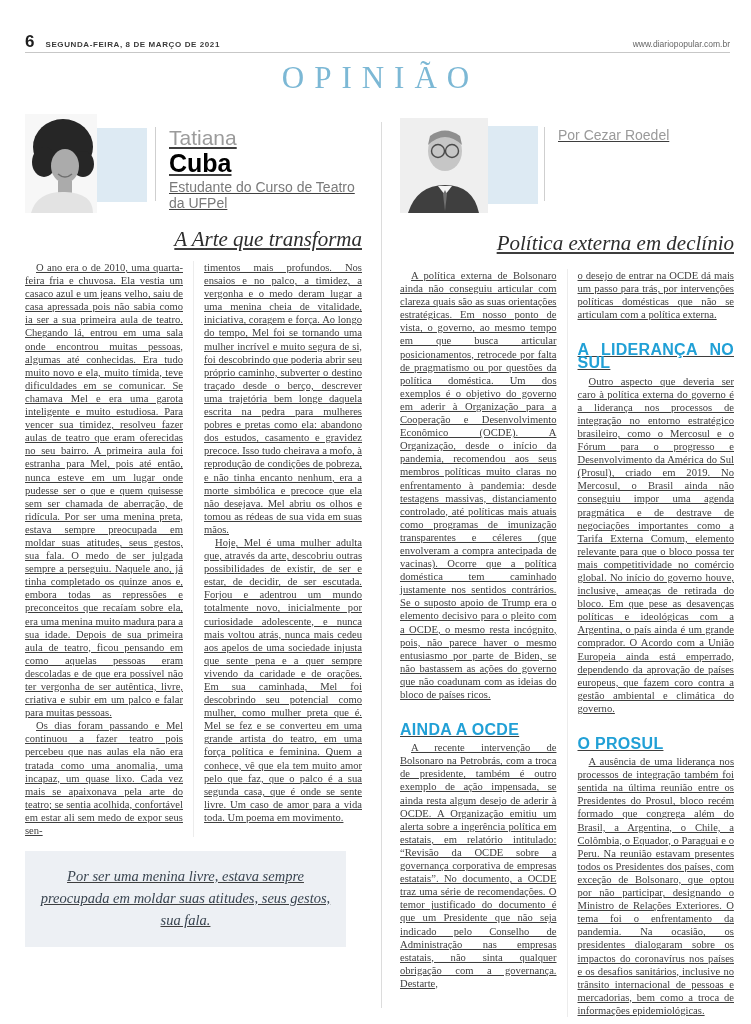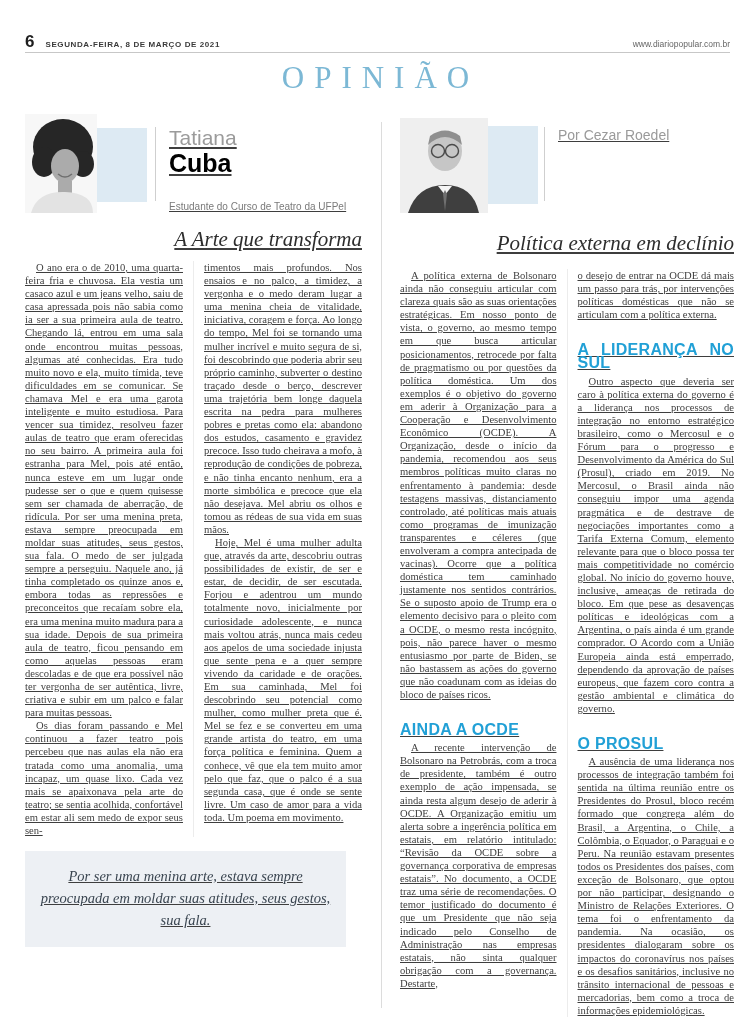--- a/index.html
+++ b/index.html
@@ -26,21 +26,21 @@
   .art.right .photo-wrap{width:142px;height:99px;}
   .blue-square{position:absolute;background:#ddeaf3;}
   .art.left .blue-square{left:66px;top:14px;width:56px;height:74px;}
   .art.right .blue-square{left:82px;top:12px;width:56px;height:78px;}
   .photo{position:relative;z-index:1;display:block;}
   .vline{flex:none;width:1px;height:74px;background:#cfcfcf;margin:13px 13px 0 2px;}
   .author-text{padding-top:13px;font-family:"Liberation Sans",sans-serif;}
   .a-kicker{font-size:14px;color:#9a9a9a;margin-bottom:2px;}
   .a-light{font-size:21px;font-weight:300;color:#9b9b9b;line-height:1.08;}
   .a-bold{font-size:25px;font-weight:bold;color:#000000;line-height:1.05;}
-  .a-role{font-size:10px;color:#7a7a7a;margin-top:25px;}
+  .a-role{font-size:14px;color:#7a7a7a;margin-top:3px;}
   
   .art-title{margin:14px 0 9px;text-align:right;font-family:"Liberation Serif",serif;
         font-style:italic;font-weight:normal;font-size:21px;color:#2d2d2d;}
   .art.right .art-title{margin:18px 0 13px;}
   .cols{display:flex;}
   .col{flex:1;min-width:0;text-align:justify;font-size:10.6px;line-height:13.1px;color:#3e3e3e;}
   .col:first-child{padding-right:10px;}
   .col:last-child{padding-left:10px;border-left:1px solid #ececec;}
   .body-p{margin:0;text-indent:11px;}
   .body-p.cont{text-indent:0;}
@@ -94,21 +94,21 @@
       <div class="col">
           <p class="body-p">O ano era o de 2010, uma quarta-feira fria e chuvosa. Ela vestia um casaco azul e um jeans velho, saiu de casa apressada pois não sabia como ia ser a sua primeira aula de teatro. Chegando lá, entrou em uma sala onde encontrou muitas pessoas, algumas até conhecidas. Era tudo muito novo e ela, muito tímida, teve dificuldades em se comunicar. Se chamava Mel e era uma garota inteligente e muito estudiosa. Para vencer sua timidez, resolveu fazer aulas de teatro que eram oferecidas no seu bairro. A primeira aula foi estranha para Mel, pois até então, nunca esteve em um lugar onde pudesse ser o que e quem quisesse sem ser chamada de aberração, de ridícula. Por ser uma menina preta, estava sempre preocupada em moldar suas atitudes, seus gestos, sua fala. O medo de ser julgada sempre a perseguiu. Naquele ano, já tinha completado os quinze anos e, embora todas as repressões e preconceitos que recaíam sobre ela, era uma menina muito madura para a sua idade. Depois de sua primeira aula de teatro, ficou pensando em como aquelas pessoas eram descoladas e de que era possível não ter vergonha de ser autêntica, livre, criativa e subir em um palco e falar para muitas pessoas.</p>
           <p class="body-p">Os dias foram passando e Mel continuou a fazer teatro pois percebeu que nas aulas ela não era tratada como uma anomalia, uma incapaz, um quase lixo. Cada vez mais se apaixonava pela arte do teatro; se sentia acolhida, confortável em estar ali sem medo de expor seus sen-</p>
         </div>
       <div class="col">
           <p class="body-p cont">timentos mais profundos. Nos ensaios e no palco, a timidez, a vergonha e o medo deram lugar a uma menina cheia de vitalidade, iniciativa, coragem e força. Ao longo do tempo, Mel foi se tornando uma mulher incrível e muito segura de si, foi descobrindo que poderia abrir seu próprio caminho, subverter o destino traçado desde o berço, descrever uma trajetória bem longe daquela escrita na pedra para mulheres pobres e pretas como ela: abandono dos estudos, casamento e gravidez precoce. Isso tudo cheirava a mofo, à reprodução de condições de pobreza, e não tinha encanto nenhum, era a morte simbólica e precoce que ela não desejava. Mel abriu os olhos e tomou as rédeas de sua vida em suas mãos.</p>
           <p class="body-p">Hoje, Mel é uma mulher adulta que, através da arte, descobriu outras possibilidades de existir, de ser e estar, de decidir, de ser escutada. Forjou e adentrou um mundo totalmente novo, inicialmente por curiosidade adolescente, e nunca mais voltou atrás, nunca mais cedeu aos apelos de uma sociedade injusta que sente pena e a quer sempre vivendo da caridade e de orações. Em sua caminhada, Mel foi descobrindo seu potencial como mulher, como mulher preta que é. Mel se fez e se converteu em uma grande artista do teatro, em uma força política e feminina. Quem a conhece, vê que ela tem muito amor pelo que faz, que o palco é a sua segunda casa, que é onde se sente livre. Um caso de amor para a vida toda. Um poema em movimento.</p>
         </div>
     </div>
     <div class="quote-box">
-      <p>Por ser uma menina arte, estava sempre preocupada em moldar suas atitudes, seus gestos, sua fala.</p>
+      <p>Por ser uma menina livre, estava sempre preocupada em moldar suas atitudes, seus gestos, sua fala.</p>
     </div>
   </article>
 
   <article class="art right">
     <div class="author">
       <div class="photo-wrap">
         <div class="blue-square"></div>
         <svg class="photo" width="88" height="95" viewBox="0 0 88 95" style="margin-top:4px" aria-hidden="true">
           <rect width="88" height="95" fill="#efefef"></rect>
           <ellipse cx="45" cy="33" rx="17" ry="20" fill="#c6c6c6"></ellipse>

